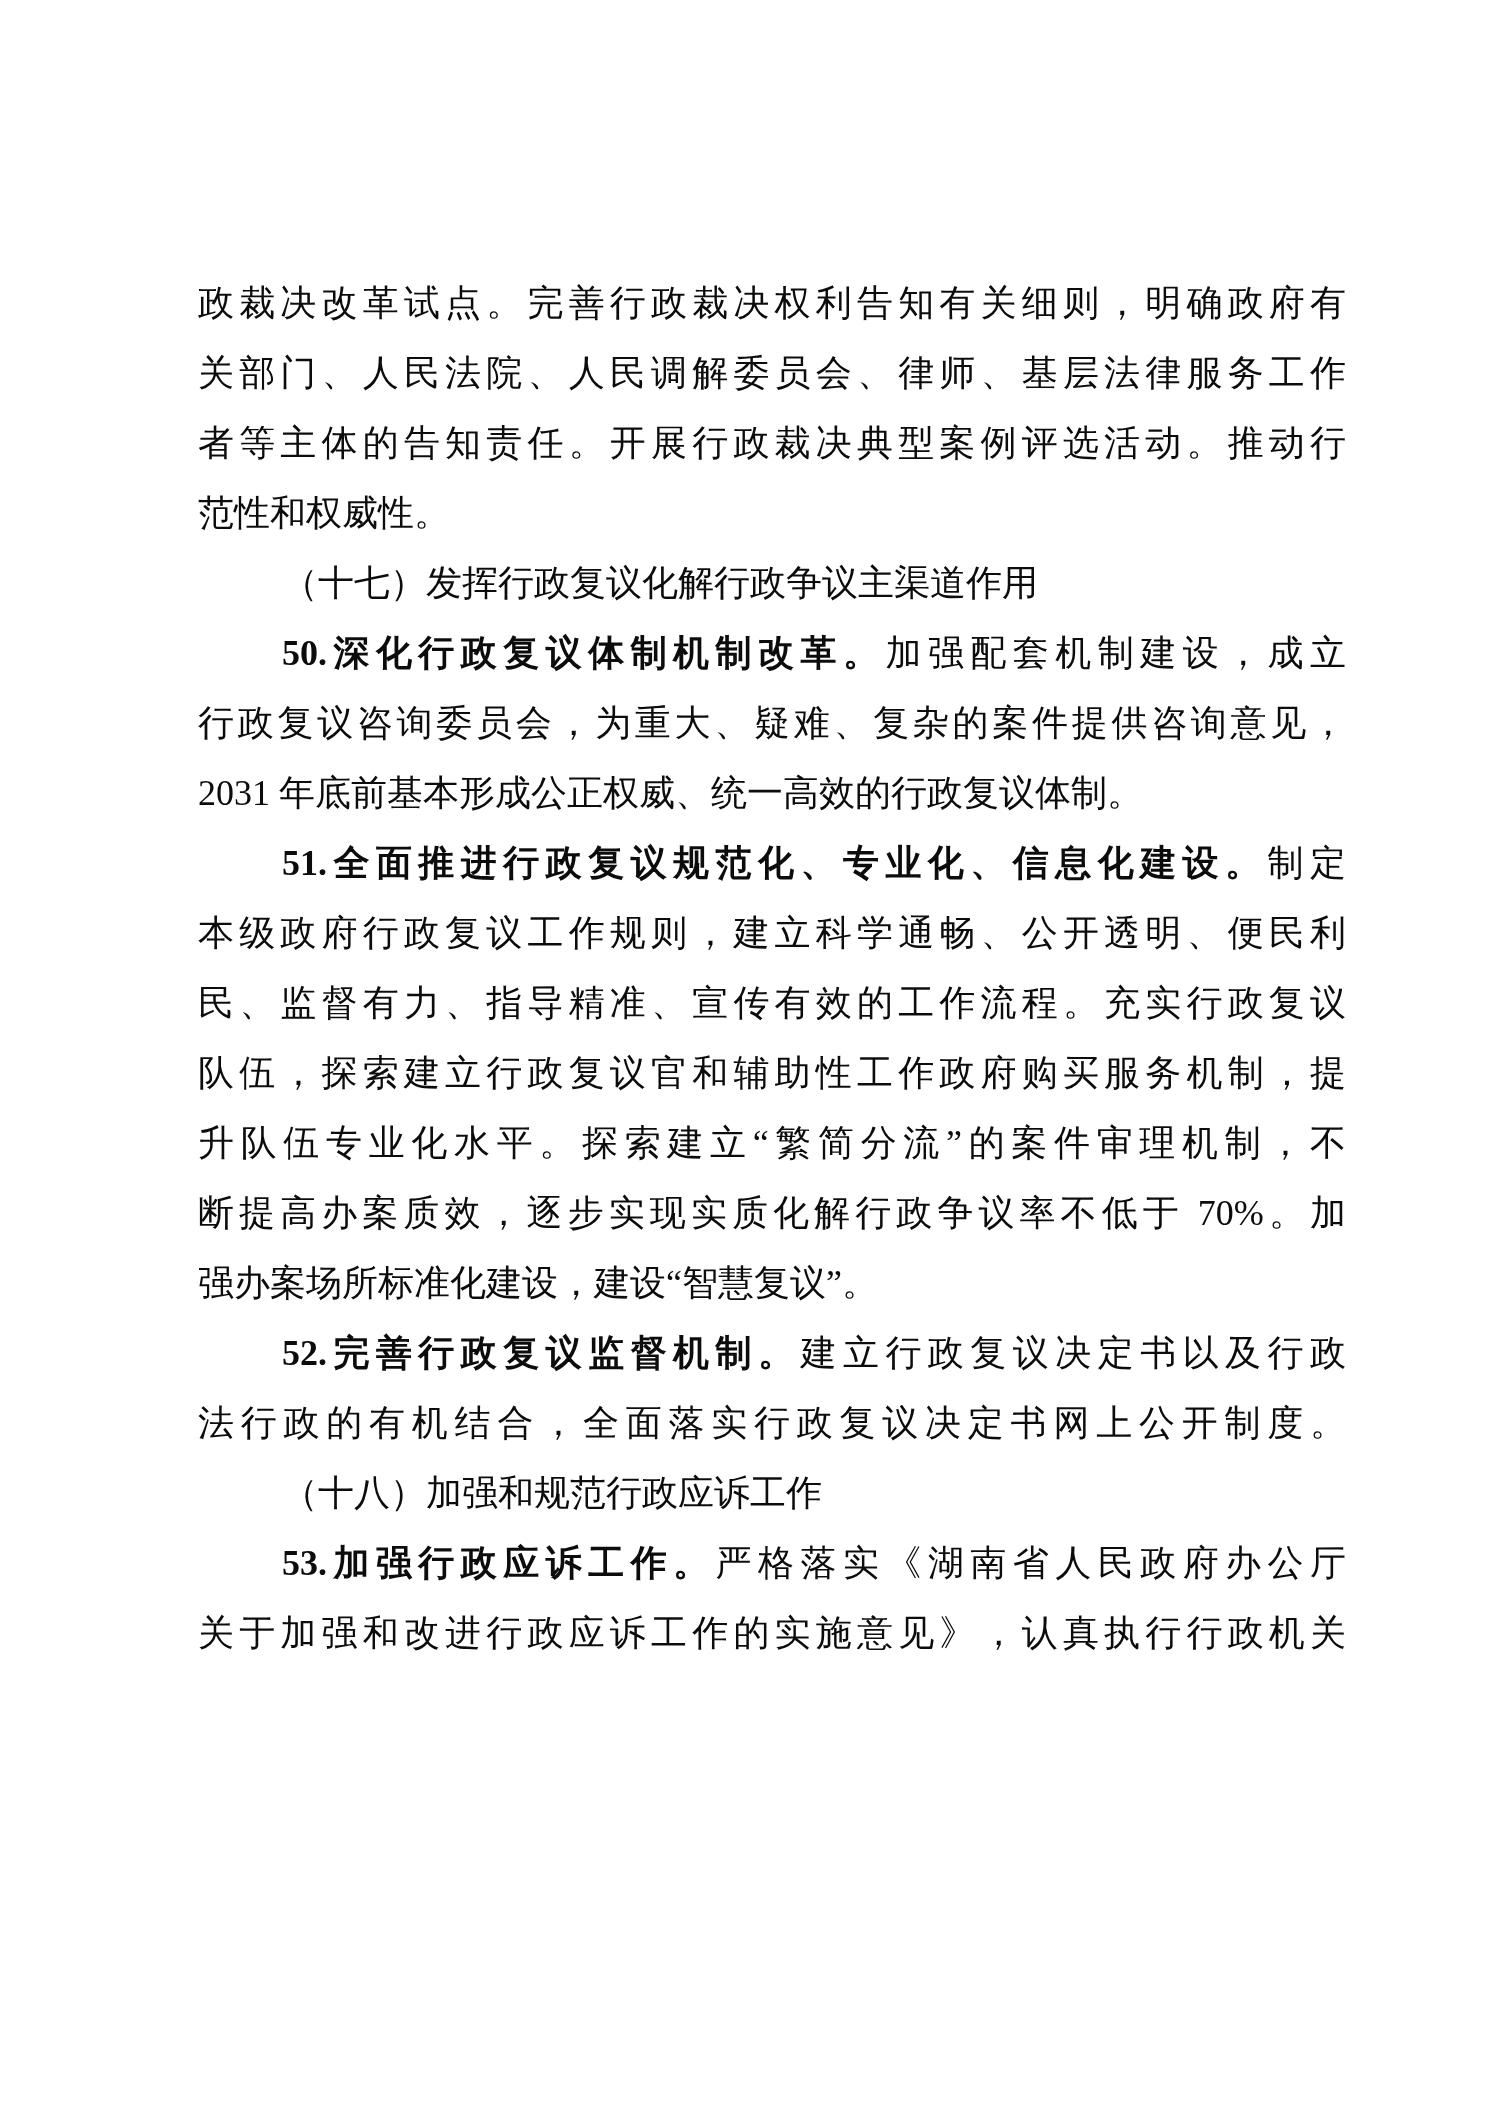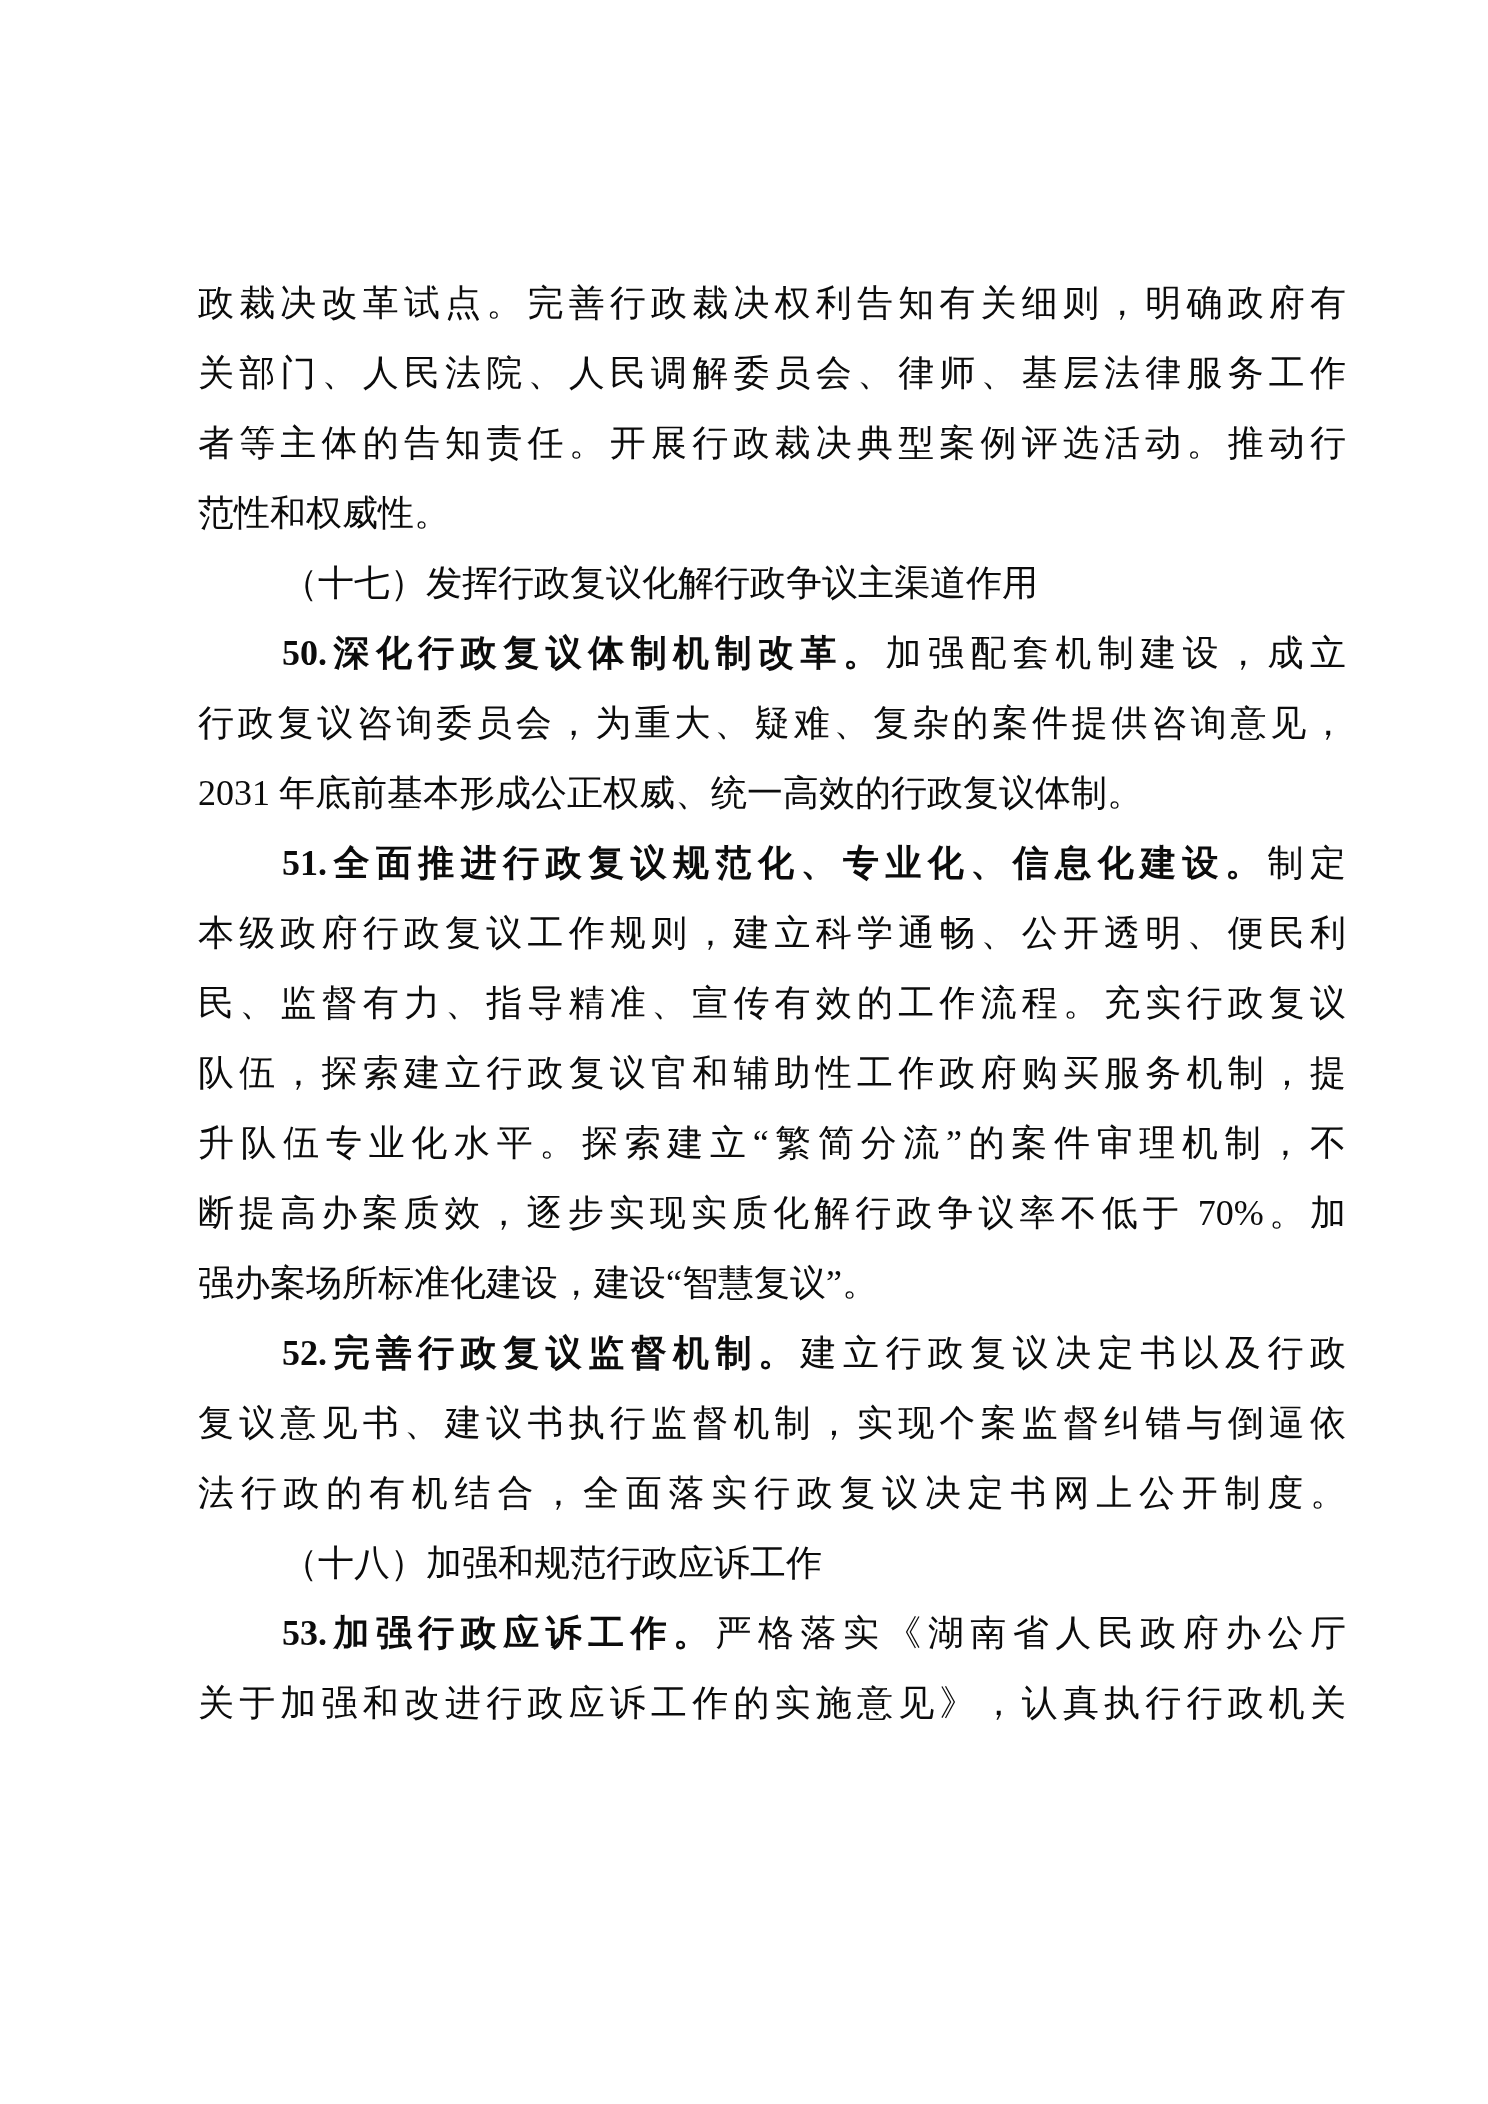--- a/index.html
+++ b/index.html
@@ -54,20 +54,19 @@
       <div class="line"><span class="run">行政复议咨询委员会，为重大、疑难、复杂的案件提供咨询意见，</span></div>
       <div class="line last"><span class="run">2031 年底前基本形成公正权威、统一高效的行政复议体制。</span></div>
       <div class="line indent"><span class="run bold">51.全面推进行政复议规范化、专业化、信息化建设。</span><span class="run">制定</span></div>
       <div class="line"><span class="run">本级政府行政复议工作规则，建立科学通畅、公开透明、便民利</span></div>
       <div class="line"><span class="run">民、监督有力、指导精准、宣传有效的工作流程。充实行政复议</span></div>
       <div class="line"><span class="run">队伍，探索建立行政复议官和辅助性工作政府购买服务机制，提</span></div>
       <div class="line"><span class="run">升队伍专业化水平。探索建立“繁简分流”的案件审理机制，不</span></div>
       <div class="line"><span class="run">断提高办案质效，逐步实现实质化解行政争议率不低于 70%。加</span></div>
       <div class="line last"><span class="run">强办案场所标准化建设，建设“智慧复议”。</span></div>
       <div class="line indent"><span class="run bold">52.完善行政复议监督机制。</span><span class="run">建立行政复议决定书以及行政</span></div>
-      <div class="line"><span class="run">复议意见书、建议书执行监督机制，实现个案监督纠错与倒逼依</span></div>
       <div class="line"><span class="run">法行政的有机结合，全面落实行政复议决定书网上公开制度。</span></div>
       <div class="line indent last"><span class="run">（十八）加强和规范行政应诉工作</span></div>
       <div class="line indent"><span class="run bold">53.加强行政应诉工作。</span><span class="run">严格落实《湖南省人民政府办公厅</span></div>
       <div class="line"><span class="run">关于加强和改进行政应诉工作的实施意见》，认真执行行政机关</span></div>
     </div>
   <div class="page-number">－19－</div>
 </div>
 
 </body></html>

